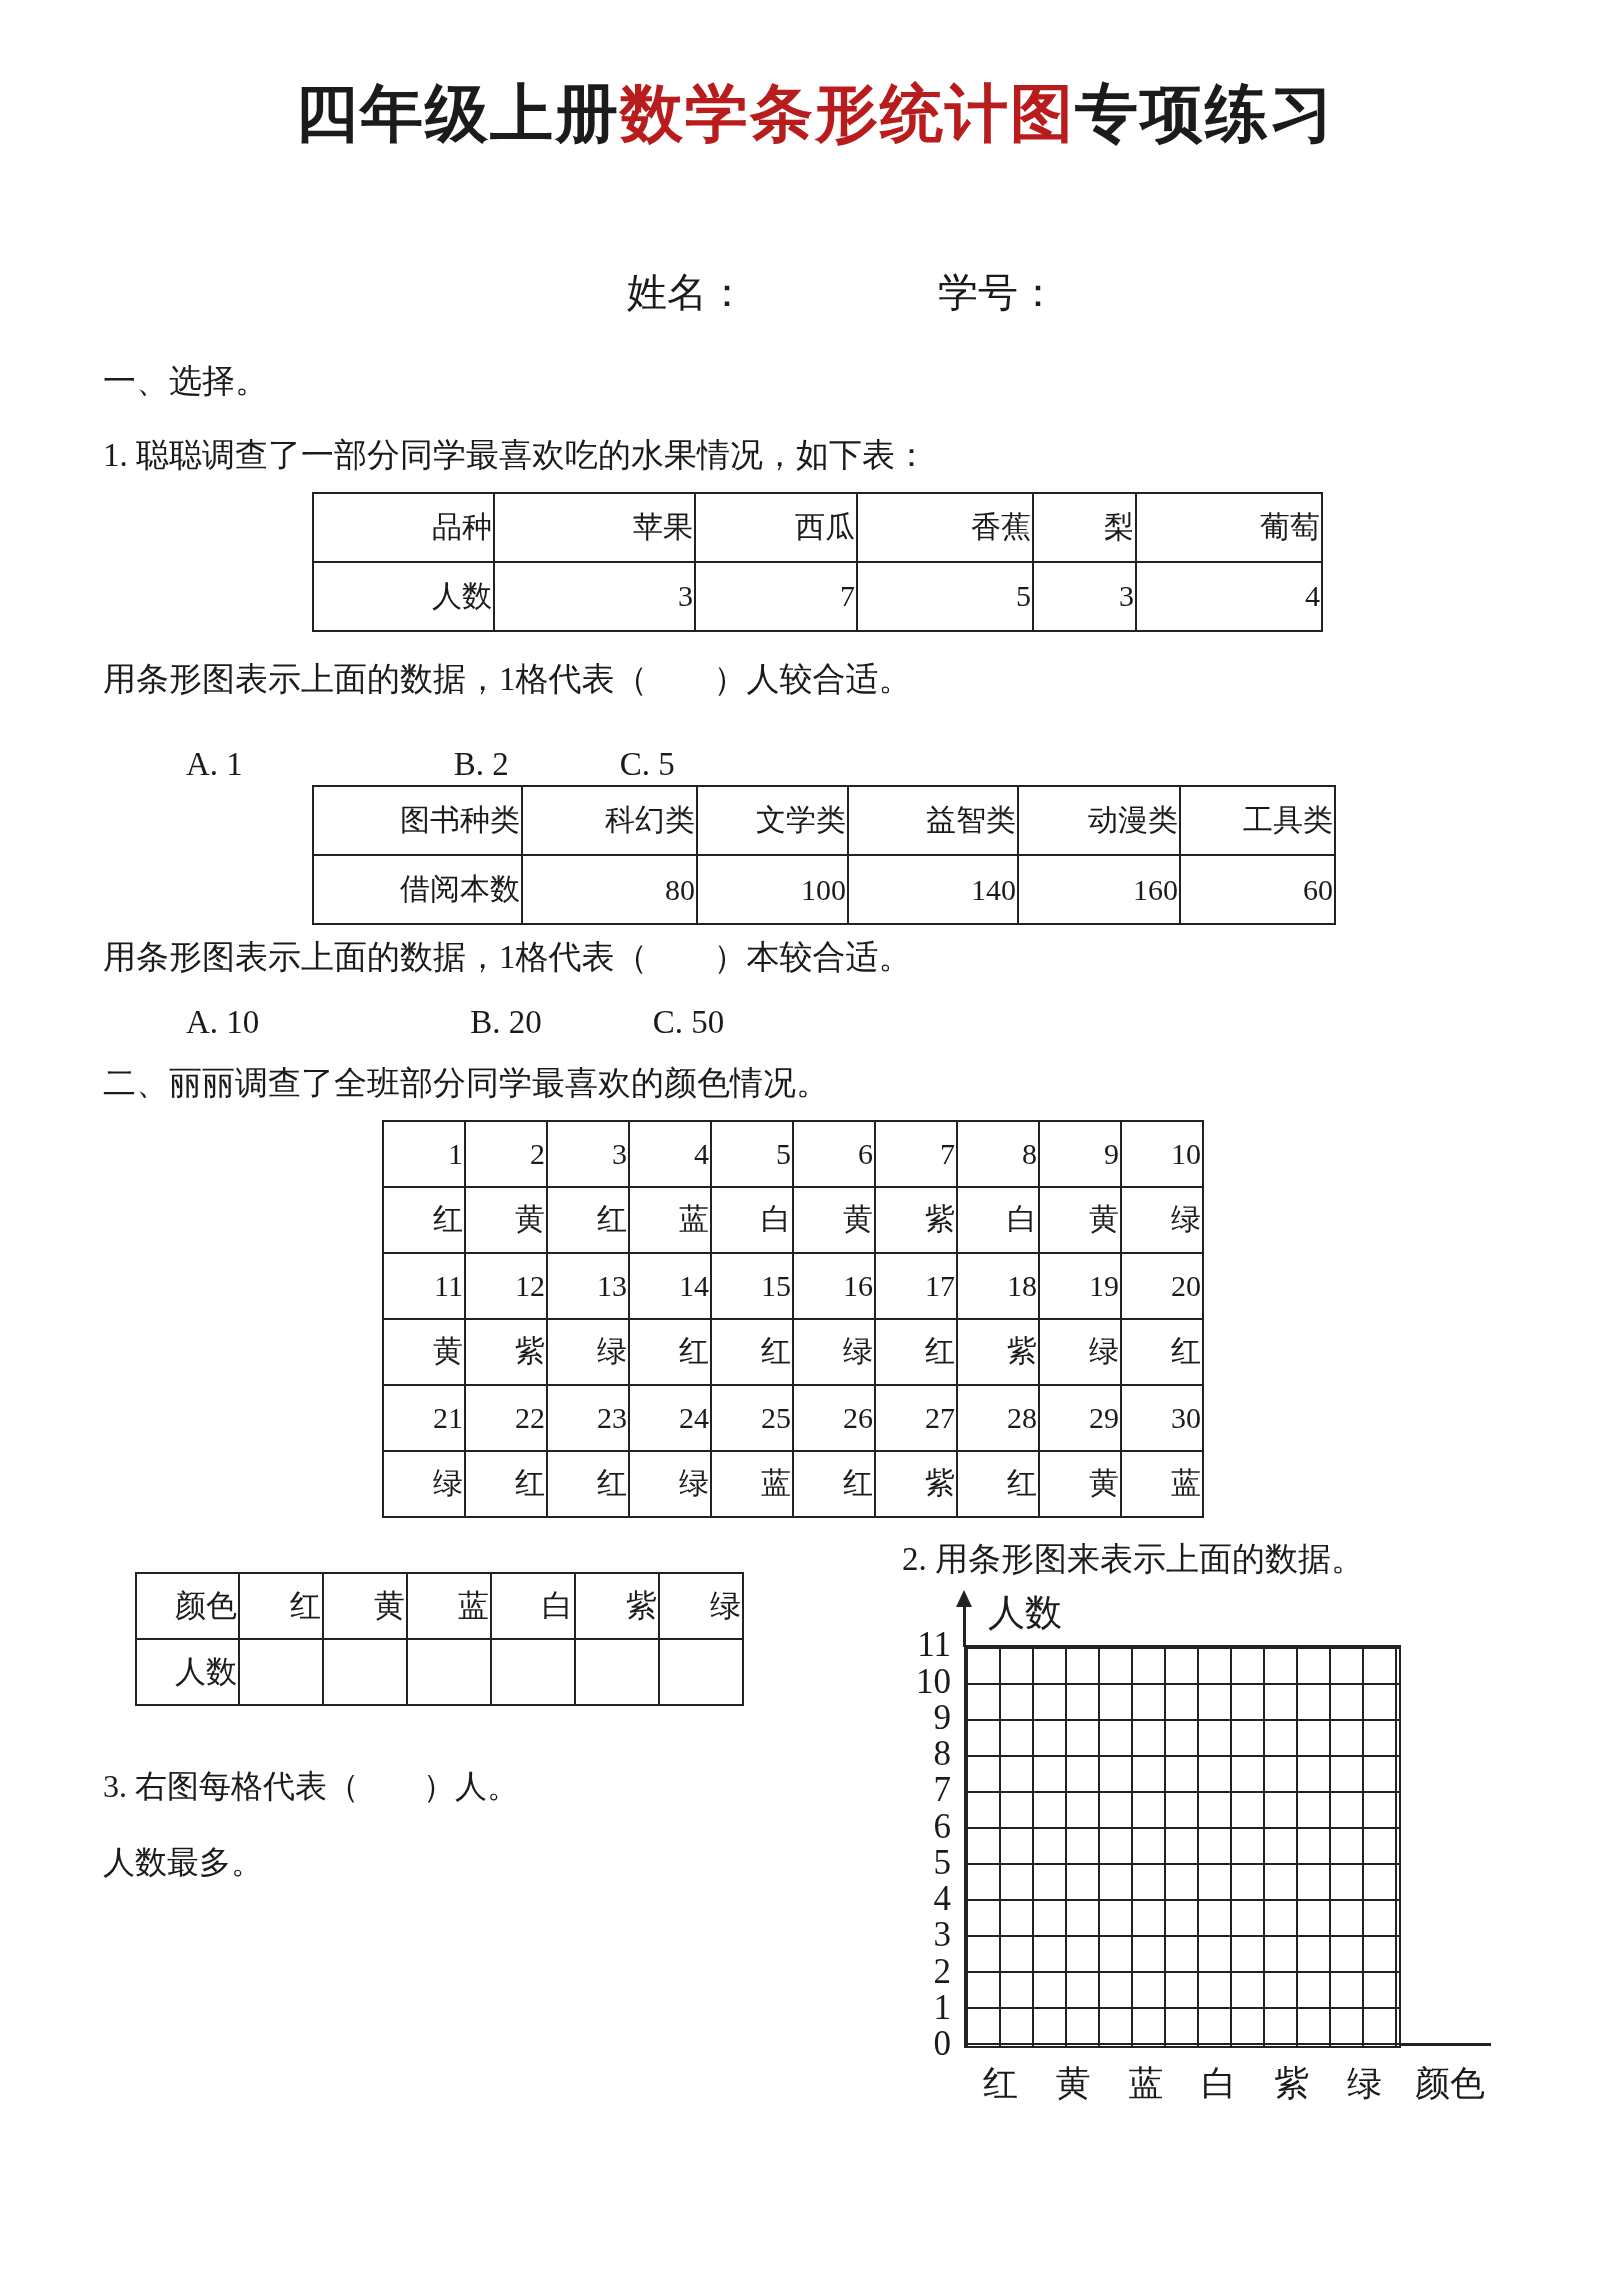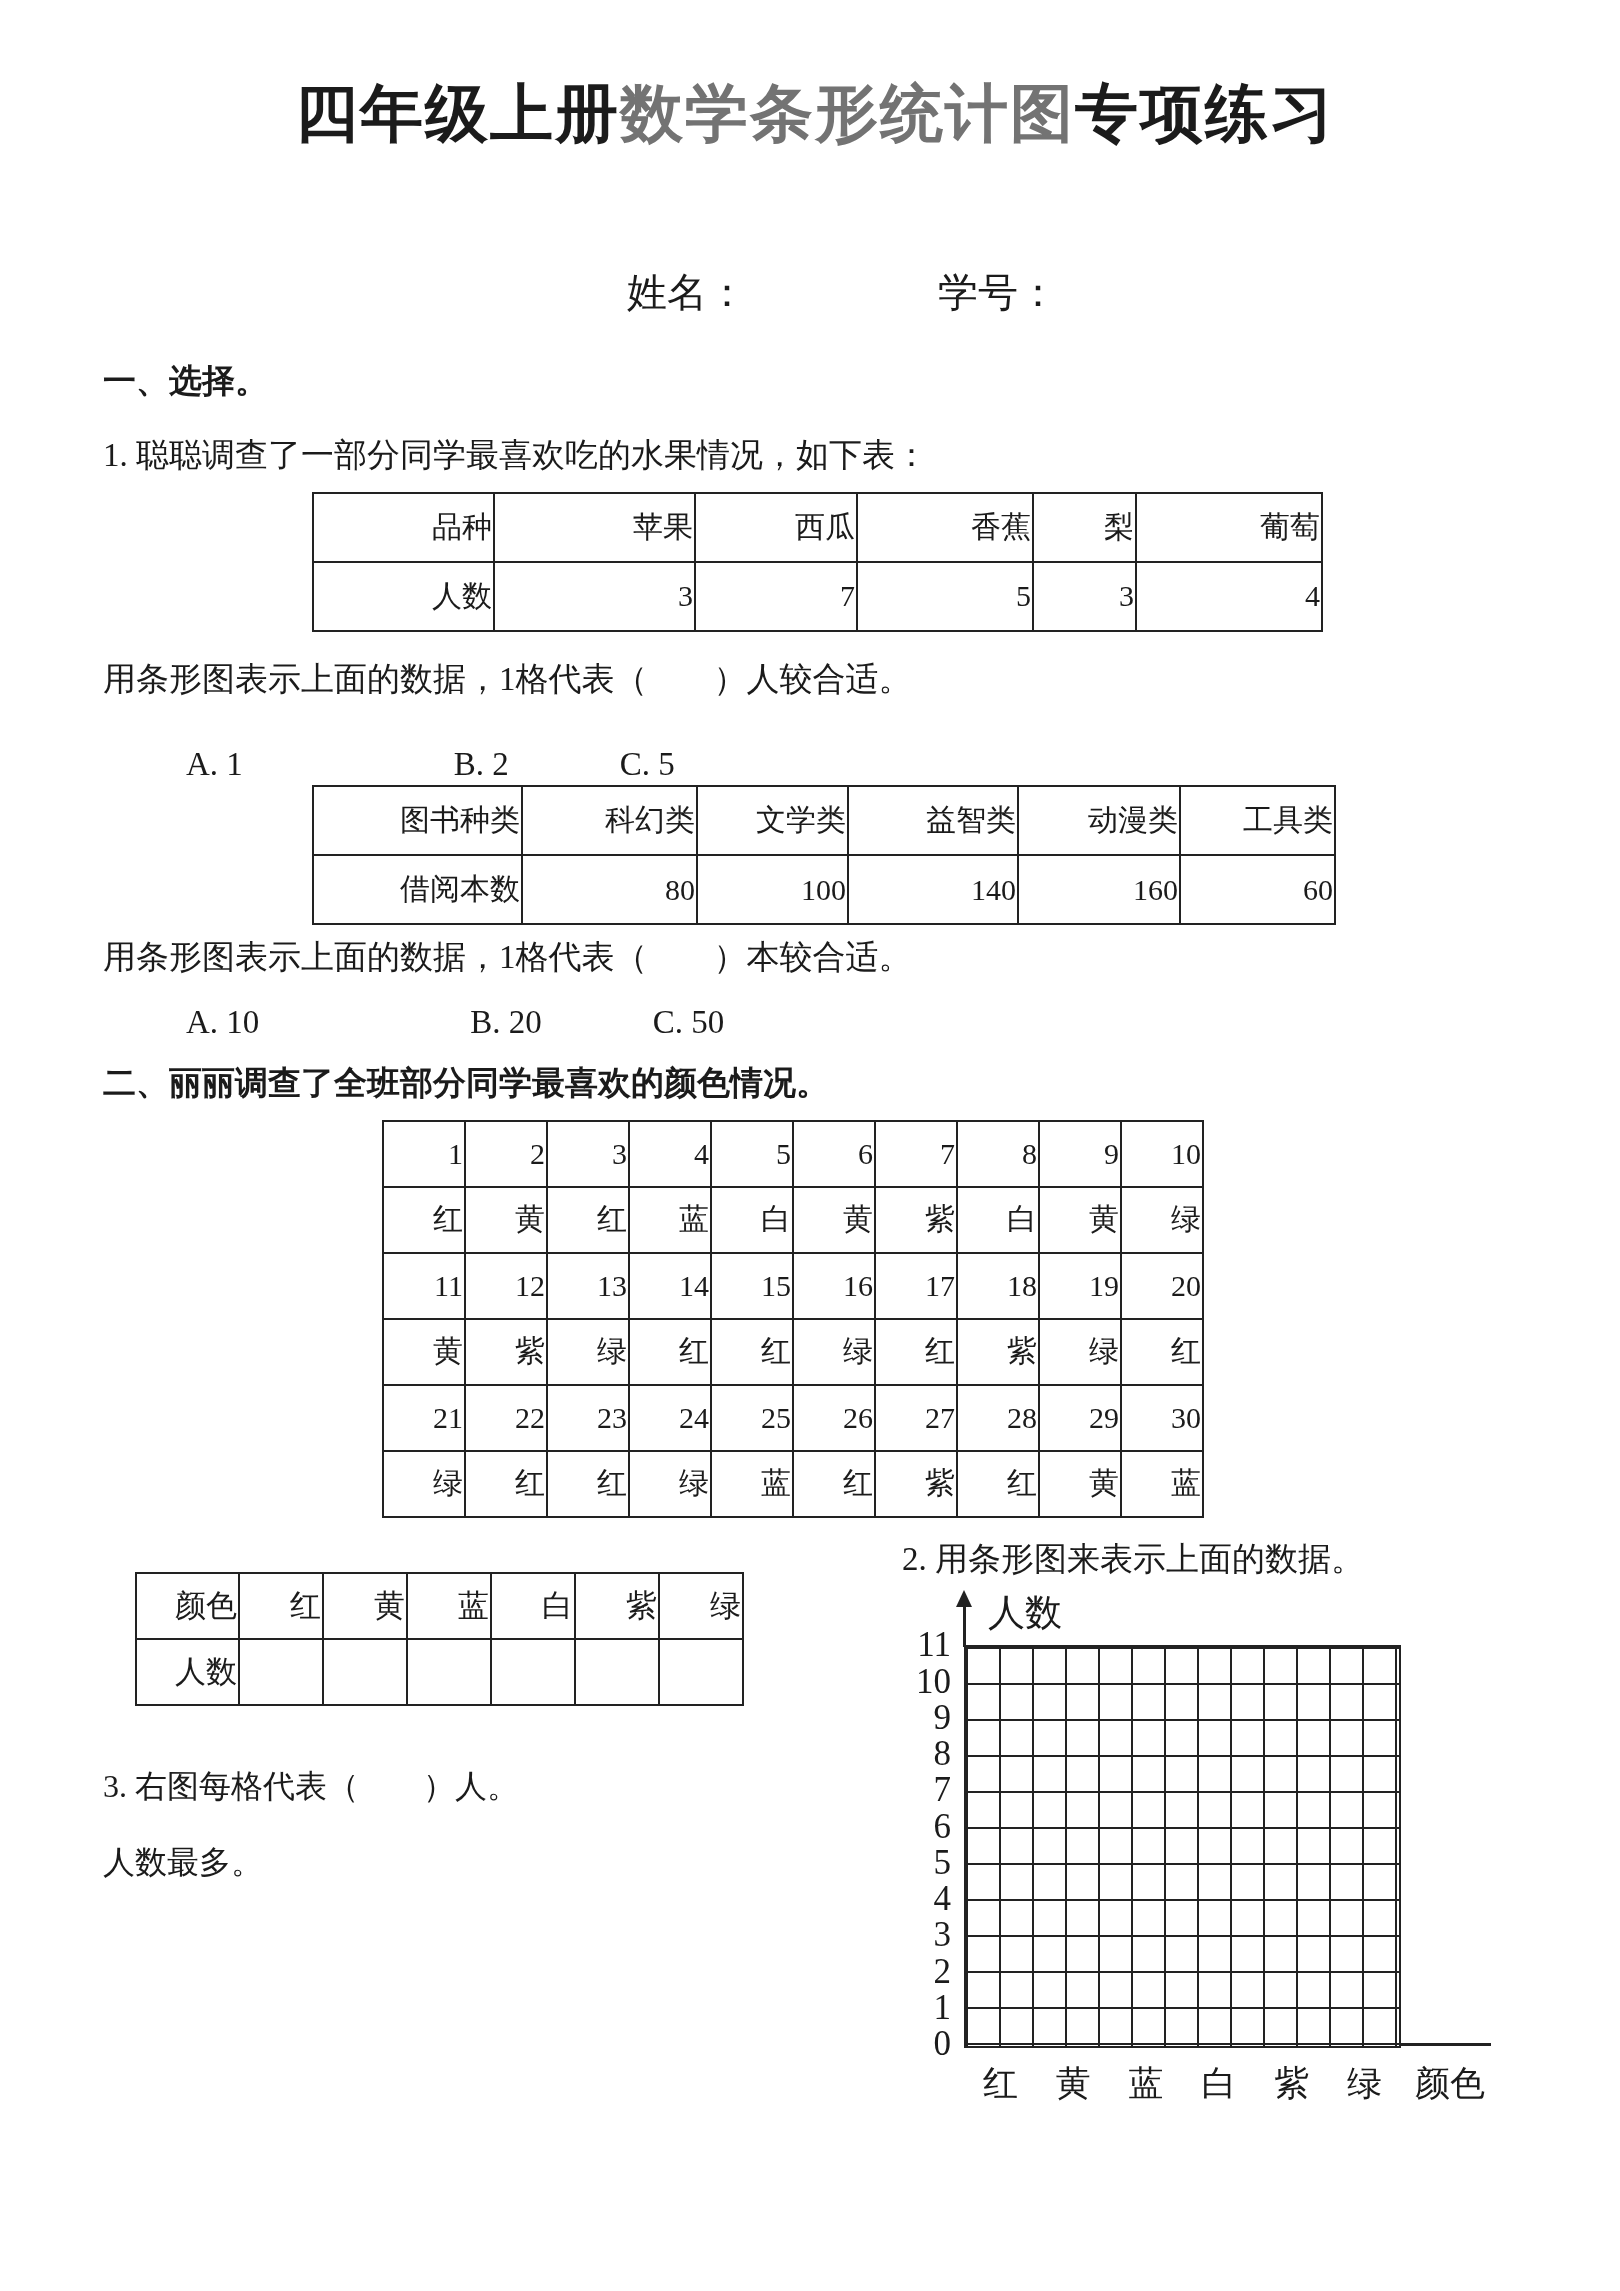--- a/index.html
+++ b/index.html
@@ -7,21 +7,21 @@
        font-family:"Liberation Serif","DejaVu Serif",serif;color:#1b1b1b;}
   .page{position:relative;width:1620px;height:2292px;box-sizing:border-box;
         padding:0 93px 0 103px;}
 
   .title{padding-top:71px;text-align:center;font-size:63px;font-weight:700;
          letter-spacing:2px;white-space:nowrap;}
 
   .nameline{margin-top:108px;margin-left:524px;font-size:40px;}
   .nameline .gap{display:inline-block;width:191px;}
 
-  .sec-head{margin-top:39px;font-size:33px;font-weight:bold;}
+  .sec-head{margin-top:39px;font-size:33px;}
   .q1text{margin-top:29px;font-size:33px;}
   .q2text{margin-top:19.6px;font-size:33px;}
   .note{margin-top:25.5px;font-size:33px;}
   .note2{margin-top:9.8px;font-size:33px;}
   .options{margin-top:44px;font-size:33px;display:flex;}
   .options span:nth-child(1){margin-left:83px;text-align:right;}
   .options span:nth-child(2){margin-left:211px;}
   .options span:nth-child(3){margin-left:111px;}
   .options2{margin-top:24.5px;}
   .sec2-head{margin-top:19.6px;font-size:33px;}
@@ -65,21 +65,21 @@
   .chart .xaxis-ext{position:absolute;left:497px;top:455px;width:92px;height:2.9px;background:#222;}
   .chart .xlabels{position:absolute;left:62px;top:472px;width:437px;display:flex;
        justify-content:space-around;font-size:35px;}
   .chart .xaxis-name{position:absolute;left:513px;top:472px;font-size:35px;}
 </style>
 </head>
 <body>
 
 <div class="page">
 
-  <div class="title"><span>四年级上册</span><span style="color: #737373;">数学条形统计图</span><span>专项练习</span></div>
+  <div class="title"><span>四年级上册</span><span style="color: #b91c1c;">数学条形统计图</span><span>专项练习</span></div>
 
   <div class="nameline">
     <span>姓名：</span><span class="gap"></span><span>学号：</span>
   </div>
 
   <div class="sec-head">一、选择。</div>
 
   <div class="q1text">1. 聪聪调查了一部分同学最喜欢吃的水果情况，如下表：</div>
 
   <table class="t1">

